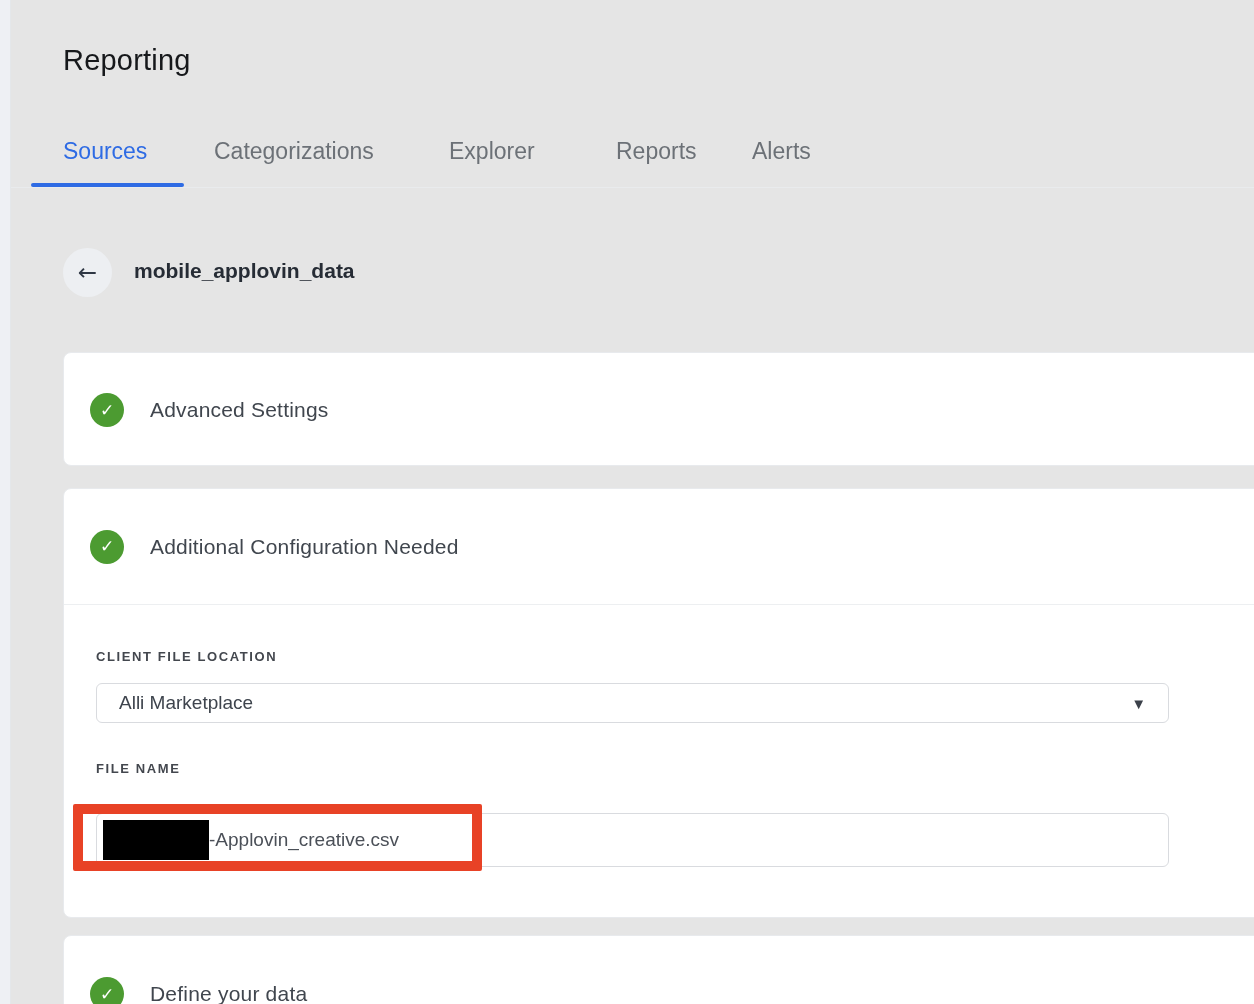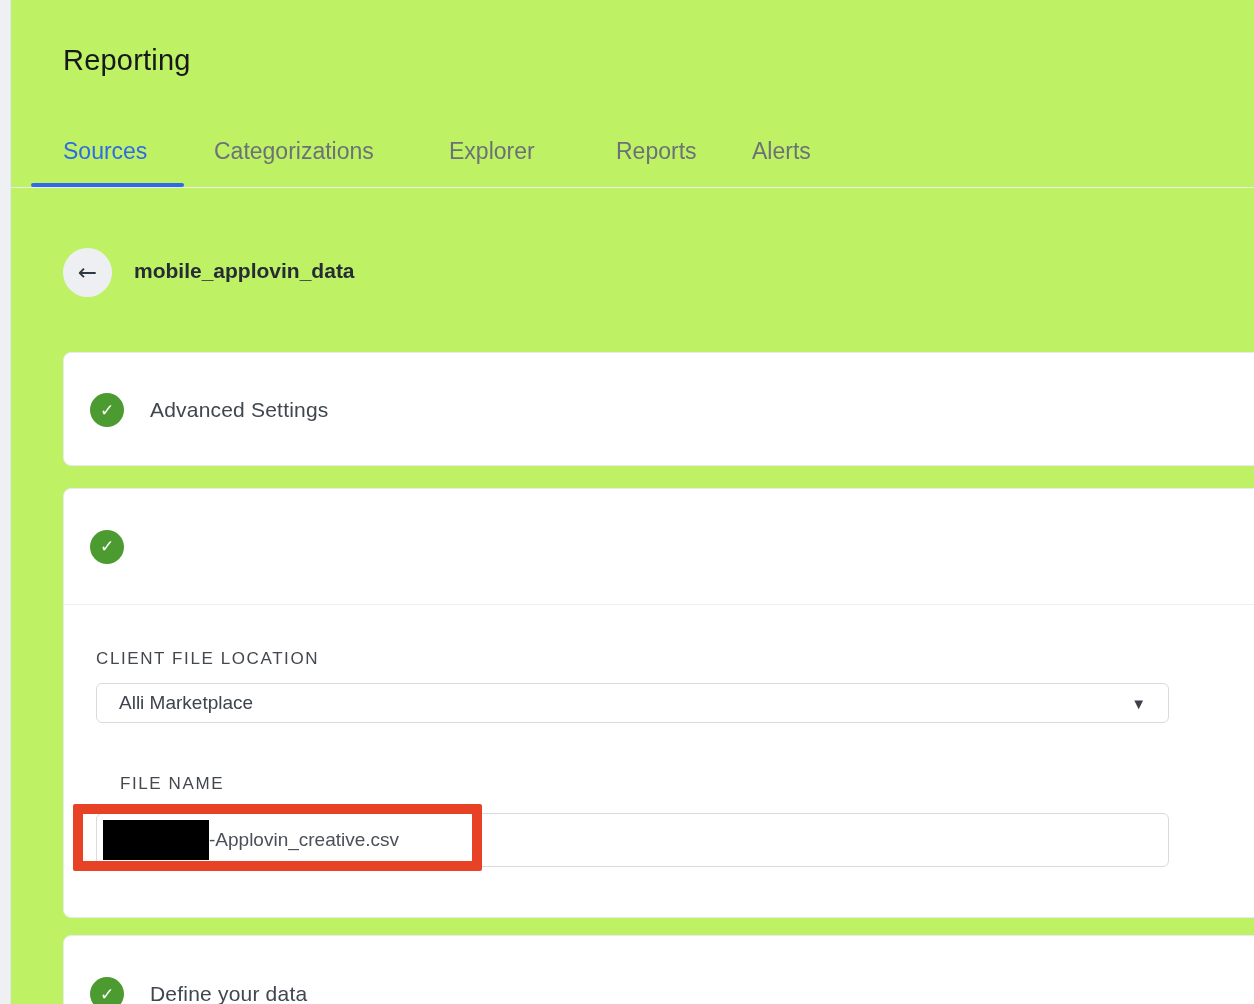--- a/index.html
+++ b/index.html
@@ -6,21 +6,21 @@
   html, body { background: #ffffff; }
   body {
     font-family: "Liberation Sans", "DejaVu Sans", sans-serif;
     color: #2b3138;
   }
   #screen {
     position: relative;
     width: 1254px;
     height: 1004px;
     overflow: hidden;
-    background: #bef264;
+    background: #e5e5e5;
   }
   
   .left-rail {
     position: absolute; left: 0; top: 0;
     width: 11px; height: 100%;
     background: #eef0f4;
     border-right: 1px solid #e4e7ea;
   }
   
   .page-title {
@@ -79,25 +79,25 @@
   }
   .card-title { font-size: 21px; color: #40464e; letter-spacing: .2px; }
   #card-config { top: 488px; height: 430px; }
   #card-config .card-header { height: 116px; border-bottom: 1px solid #edeff1; }
   #card-advanced { top: 352px; height: 114px; }
   #card-define { top: 935px; height: 180px; }
   #card-define .card-header { height: 116px; }
   
   .field-label {
     position: absolute; left: 32px;
-    font-size: 17px; font-weight: 400; letter-spacing: 1.6px;
+    font-size: 13px; font-weight: 700; letter-spacing: 1.6px;
     color: #43474e;
   }
   #label-location { top: 160px; }
-  #label-filename { top: 285px; margin-left: 24px; }
+  #label-filename { top: 272px; }
   .select-box {
     position: absolute; left: 32px; top: 194px;
     width: 1073px; height: 40px;
     border: 1px solid #d9dbdf; border-radius: 6px;
     background: #fff; cursor: pointer;
     display: flex; align-items: center;
     padding: 0 22px;
   }
   .select-box .value { font-size: 19px; color: #3e444d; flex: 1 1 auto; }
   .select-box .caret { font-size: 15px; color: #3b414a; line-height: 1; }
@@ -149,20 +149,21 @@
       </span>
       <span class="card-title">Advanced Settings</span>
     </div>
   </div>
 
   <div class="card" id="card-config">
     <div class="card-header">
       <span class="check-circle">
         <span class="glyph">✓</span>
       </span>
+      <span class="card-title">Additional Configuration Needed</span>
     </div>
 
     <div class="field-label" id="label-location">CLIENT FILE LOCATION</div>
 
     <div class="select-box">
       <span class="value">Alli Marketplace</span>
       <span class="caret">▼</span>
     </div>
 
     <div class="field-label" id="label-filename">FILE NAME</div>

